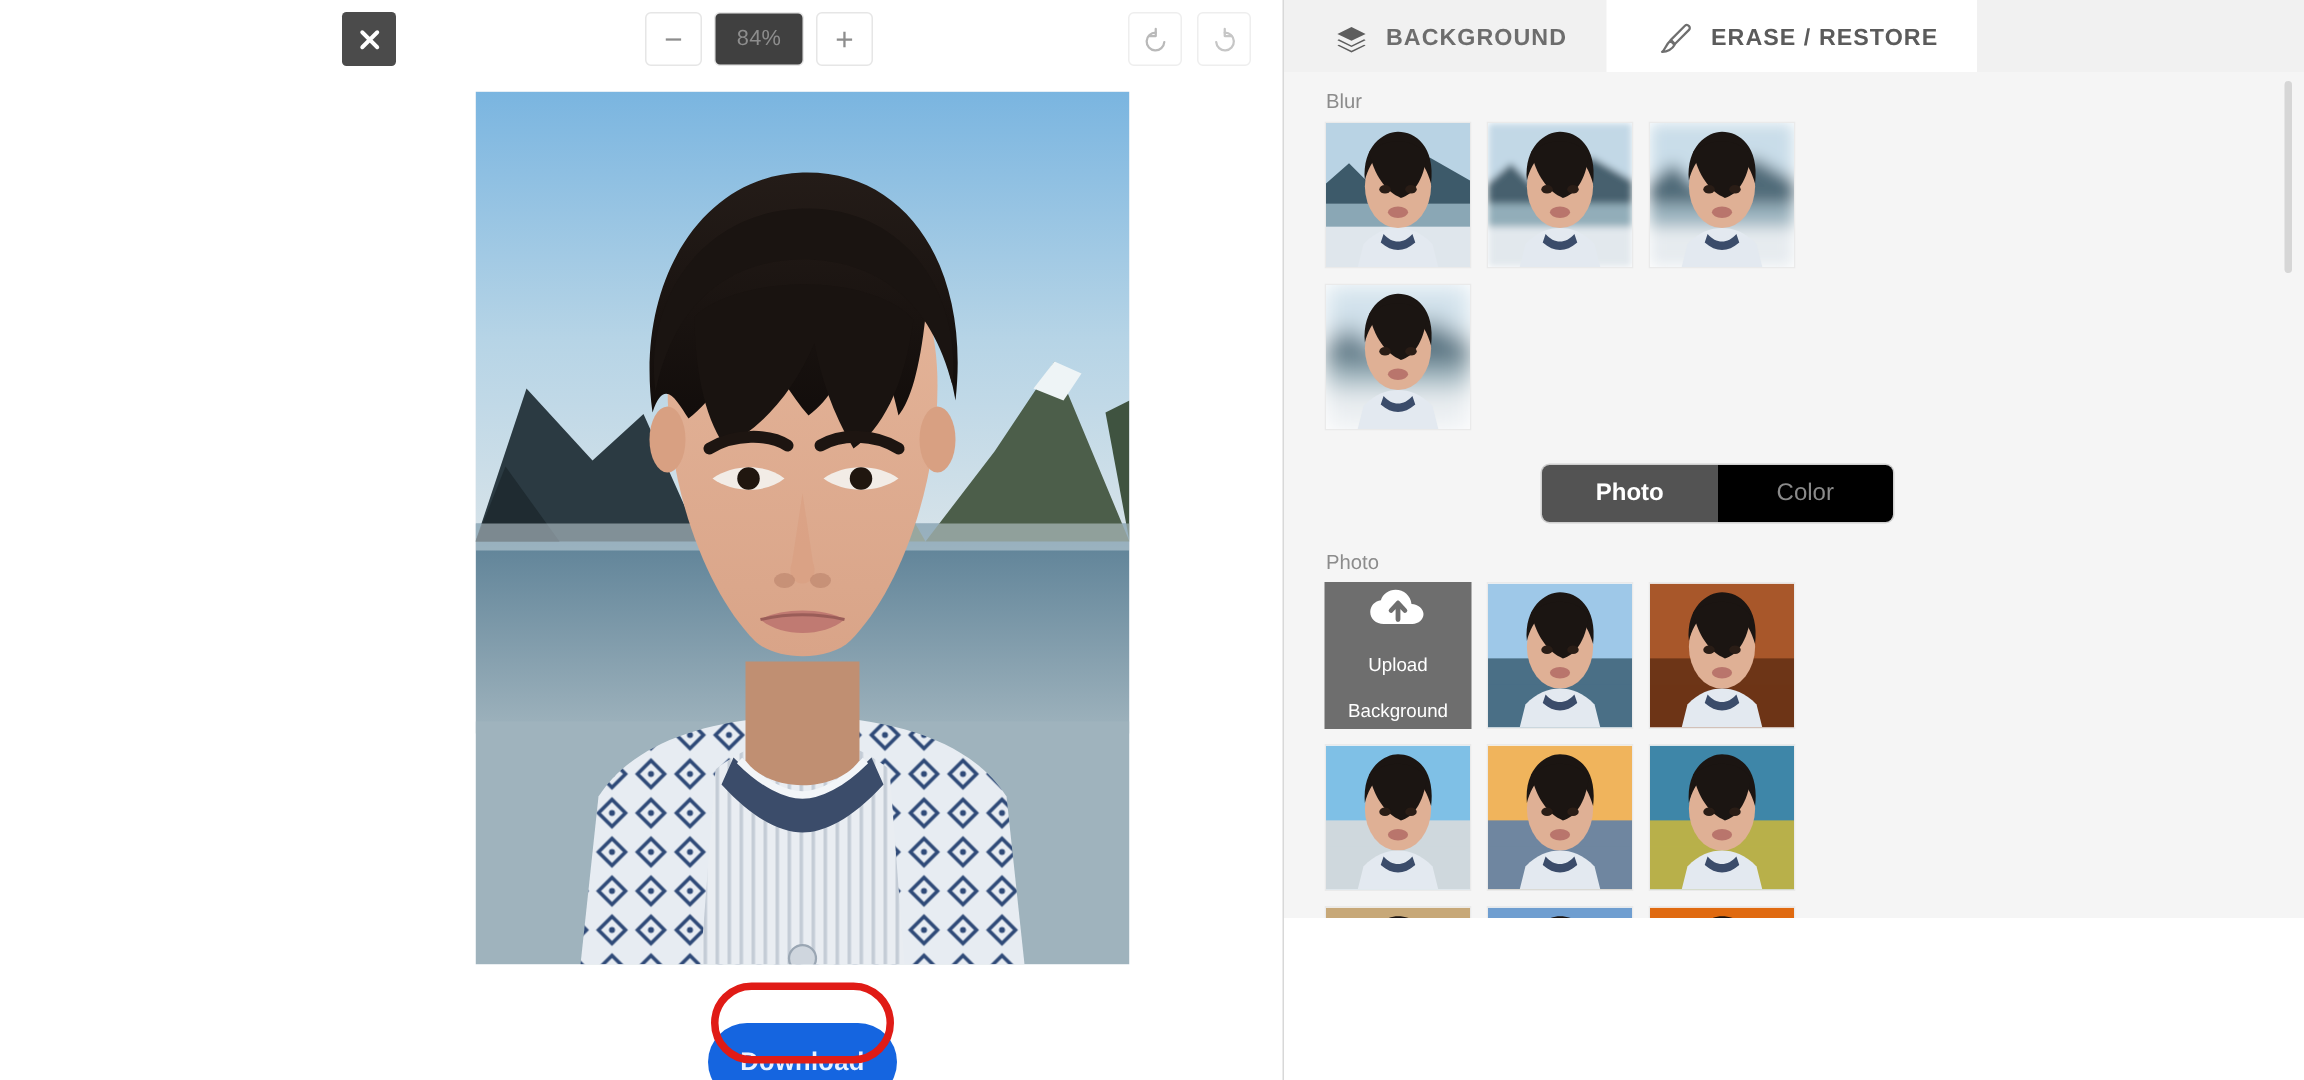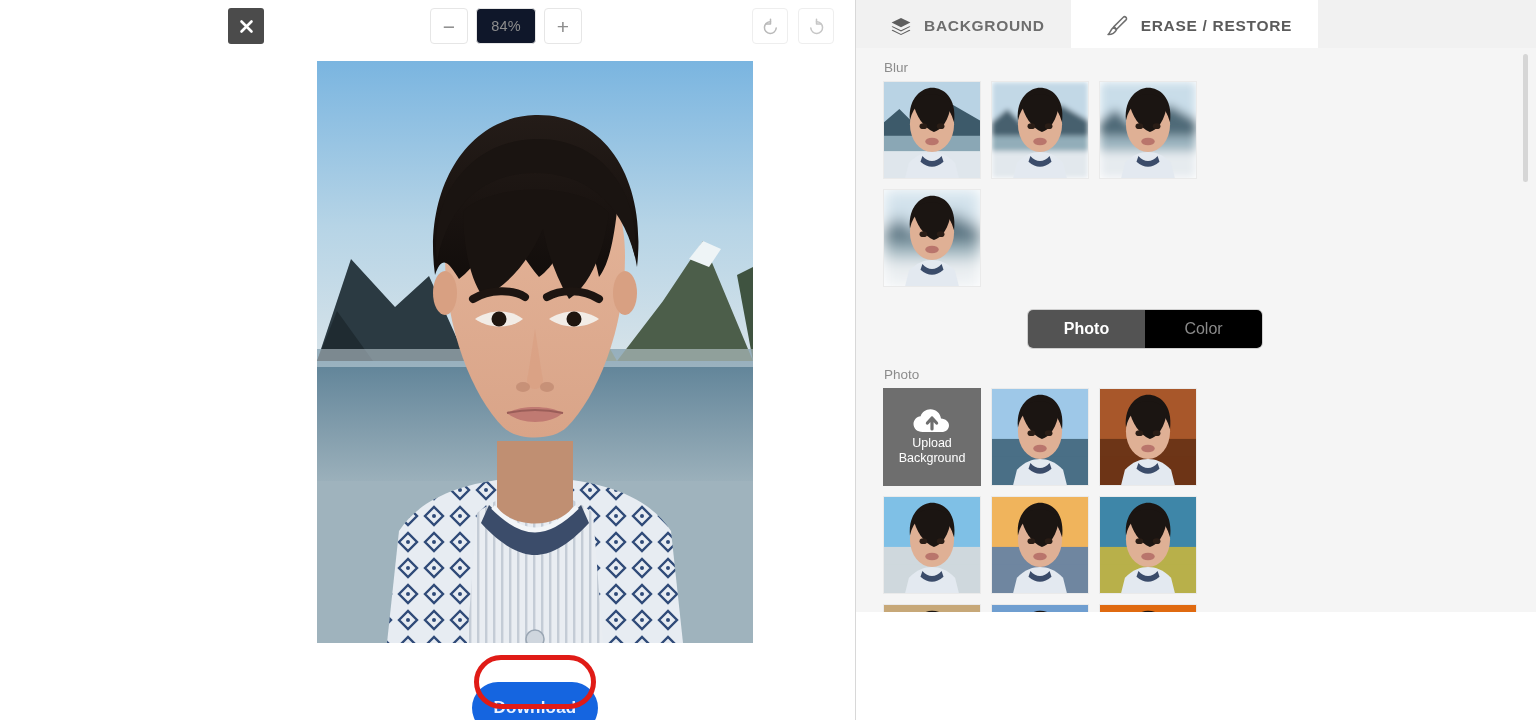--- a/index.html
+++ b/index.html
@@ -58,21 +58,21 @@
     border-radius: 4px;
     display: flex; align-items: center; justify-content: center;
     color: #8d8d8d;
     font-size: 21px;
     line-height: 1;
     cursor: pointer;
     user-select: none;
   }
   .zoom-level {
     min-width: 60px; height: 36px;
-    background: #0f172a;
+    background: #404040;
     border: 1px solid #e6e6e6;
     border-radius: 4px;
     display: flex; align-items: center; justify-content: center;
     color: #8d8d8d;
     font-size: 14.5px;
     letter-spacing: .2px;
     cursor: pointer;
   }
 
   .history-group {
@@ -196,21 +196,21 @@
   }
   .thumb .inner { position: absolute; inset: 0; }
 
   .upload-tile {
     width: 98px; height: 98px;
     background: #6e6e6e;
     display: flex;
     flex-direction: column;
     align-items: center;
     justify-content: center;
-    gap: 0;
+    gap: 16px;
     cursor: pointer;
     flex: 0 0 98px;
     color: #ffffff;
     font-size: 12.5px;
     line-height: 15px;
     text-align: center;
   }
 
   .toggle-wrap {
     display: flex;

